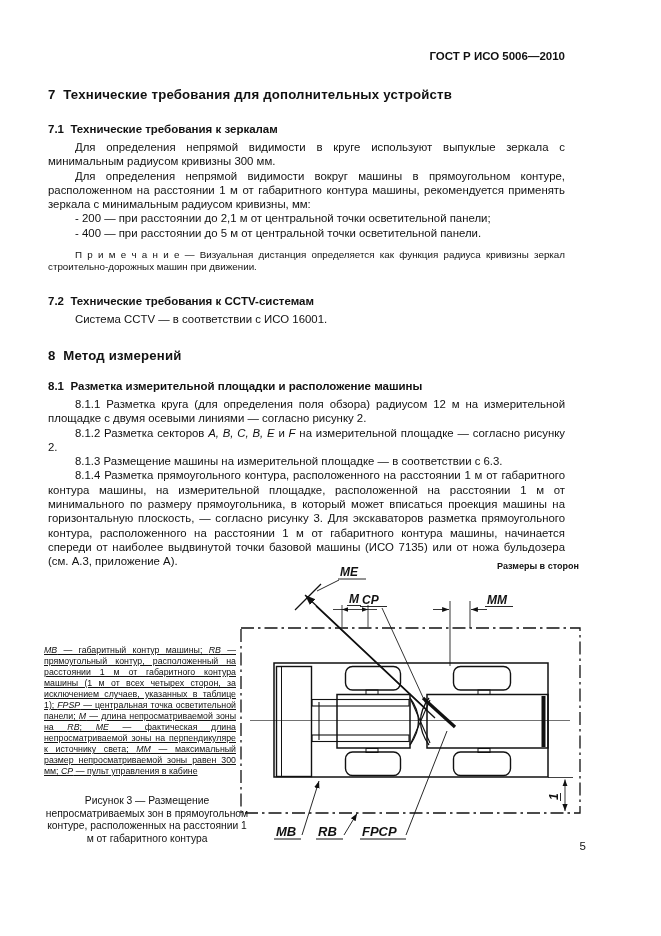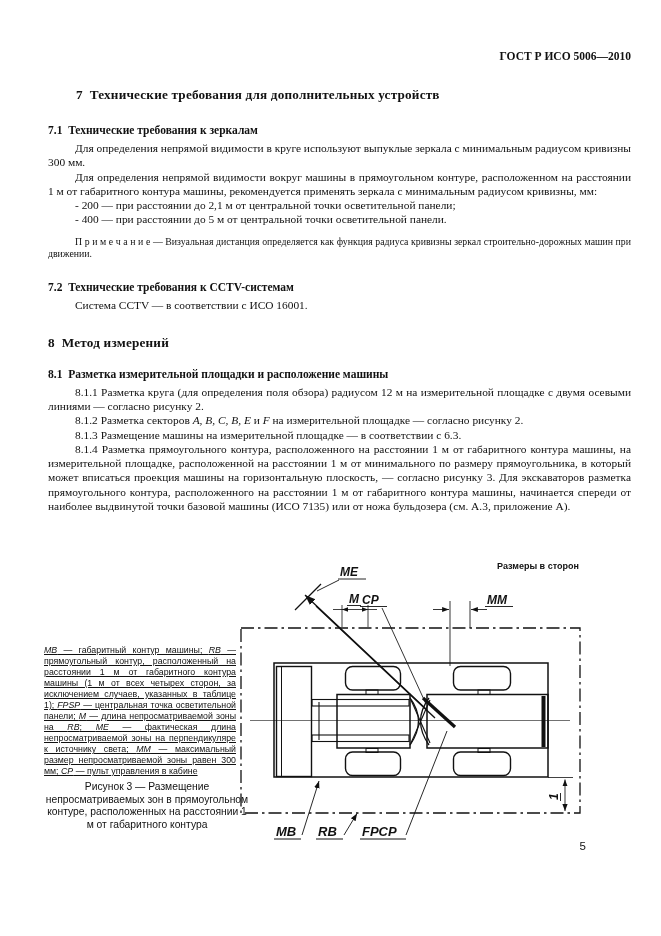--- a/index.html
+++ b/index.html
@@ -2,42 +2,42 @@
 <html lang="ru"><head>
 <meta charset="utf-8">
 <style>
   html,body{margin:0;padding:0;background:#e8e8e8;}
   .page{
     width:661px;height:936px;position:relative;overflow:hidden;
     background:#ffffff;color:#111;
     font-family:"Liberation Sans",sans-serif;
     margin:0 auto;
   }
-  .content{padding:0 30px 0 48px;font-family:Liberation Serif, serif;}
+  .content{padding:0 96px 0 48px;}
   .header{padding-top:50px;text-align:right;font-weight:bold;font-size:11.5px;}
   .h-big{margin:0;font-size:13.2px;font-weight:bold;letter-spacing:.2px;}
-  .h-s7{margin-top:25px;margin-left:28px;}
+  .h-s7{margin-top:25px;}
   .h-s8{margin-top:22px;}
   .h-sub{margin:0;font-size:11.5px;font-weight:bold;}
   .h-71{margin-top:21px;}
   .h-72{margin-top:22px;}
   .h-81{margin-top:17px;}
   .para{margin:0;font-size:11.4px;line-height:14.3px;text-align:justify;text-indent:27px;}
   .para.first{margin-top:5px;}
   .bullet{margin:0;font-size:11.4px;line-height:14.3px;text-indent:27px;}
   .note{margin:9px 0 0 0;font-size:9.8px;line-height:11.8px;text-align:justify;text-indent:27px;}
   .it{font-style:italic;}
   .figure{position:absolute;left:0;top:553px;width:661px;height:330px;}
   .units{position:absolute;left:497px;top:8px;width:100px;font-size:9px;font-weight:bold;}
   .side-note{
     position:absolute;left:44px;top:92px;width:192px;
     font-size:8.8px;line-height:11px;text-align:justify;text-decoration:underline;
   }
   .fig-caption{
-    position:absolute;left:44px;top:228px;width:206px;
+    position:absolute;left:44px;top:242px;width:206px;
     font-size:10.3px;line-height:12.6px;text-align:center;
   }
   .diagram{position:absolute;left:238px;top:0;}
   .pagenum{position:absolute;left:566px;top:840px;width:20px;font-size:11.5px;text-align:right;}
   svg .ln{stroke:#111;fill:none;}
   svg text{font-family:"Liberation Sans",sans-serif;fill:#111;}
   .lbl{font-style:italic;font-weight:bold;font-size:12px;}
   .lbl-big{font-style:italic;font-weight:bold;font-size:13px;}
 </style>
 </head>

